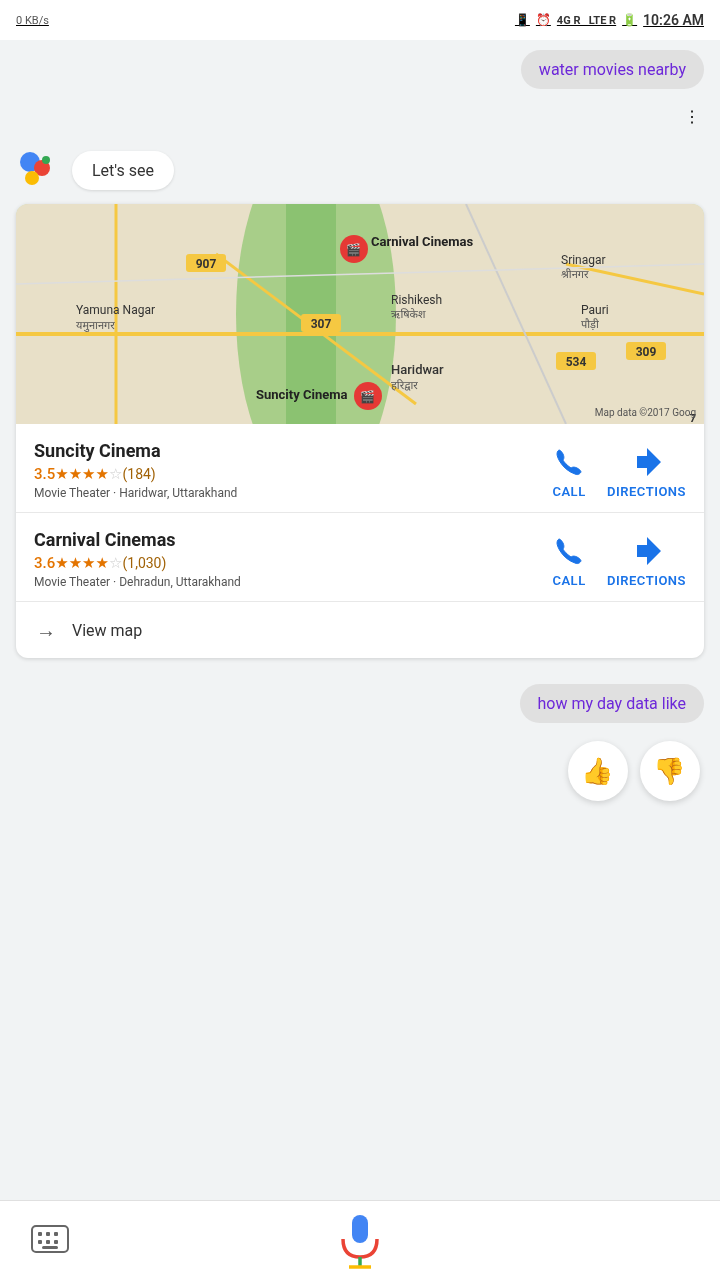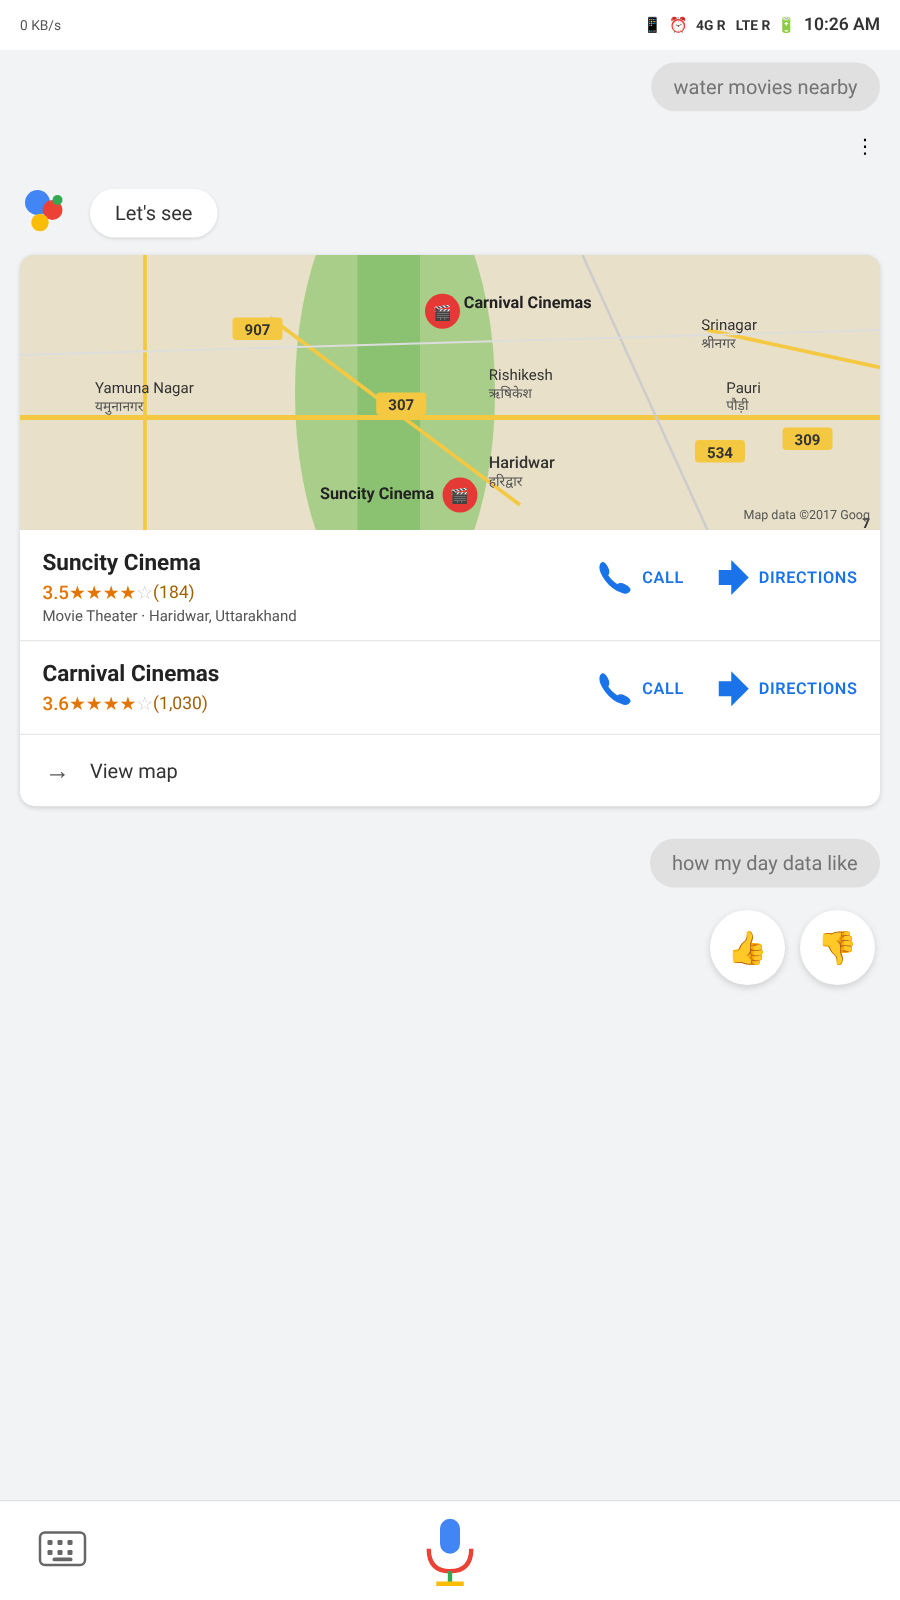--- a/index.html
+++ b/index.html
@@ -14,20 +14,21 @@
     }
 
     
     .status-bar {
       background: #fff;
       display: flex;
       justify-content: space-between;
       align-items: center;
       padding: 6px 16px;
       height: 40px;
+      text-decoration: underline;
     }
     .status-left {
       font-size: 11px;
       color: #555;
     }
     .status-right {
       display: flex;
       align-items: center;
       gap: 6px;
       font-size: 12px;
@@ -42,21 +43,21 @@
 
     
     .user-bubble {
       background: #e0e0e0;
       border-radius: 20px;
       padding: 10px 18px;
       max-width: 70%;
       float: right;
       margin: 10px 16px 10px 0;
       font-size: 16px;
-      color: #737373;
+      color: #6d28d9;
       clear: both;
     }
 
     .clearfix::after {
       content: '';
       display: table;
       clear: both;
     }
 
     
@@ -186,21 +187,21 @@
 
     .cinema-actions {
       display: flex;
       gap: 20px;
       align-items: flex-start;
       padding-top: 4px;
     }
 
     .action-btn {
       display: flex;
-      flex-direction: row;
+      flex-direction: column;
       align-items: center;
       gap: 4px;
       cursor: pointer;
       text-decoration: none;
     }
 
     .action-icon {
       width: 36px;
       height: 36px;
       display: flex;
@@ -410,20 +411,23 @@
 
     <div class="cinema-item">
       <div class="cinema-top-row">
         <div class="cinema-info">
           <div class="cinema-name">Carnival Cinemas</div>
           <div class="cinema-rating-row">
             <span class="rating-num">3.6</span>
             <span class="stars">★★★★</span>
               <span class="star-gray">☆</span>
             <span class="review-count">(1,030)</span>
+          </div>
+          <div class="cinema-type">
+            <span>Movie Theater</span> · <span>Dehradun, Uttarakhand</span>
           </div>
         </div>
         <div class="cinema-actions">
           <div class="action-btn">
             <div class="action-icon">
               <svg width="32" height="32" viewBox="0 0 32 32" fill="none">
                 <path d="M6 4C6 4 8 4 10 8C12 12 10 14 10 14C10 14 12 18 18 22C18 22 20 20 24 22C28 24 28 26 28 26C28 26 26 30 22 28C10 24 4 12 4 8C4 5 6 4 6 4Z" fill="#1a73e8" stroke="#1a73e8" stroke-width="1"></path>
               </svg>
             </div>
             <span class="action-label">CALL</span>

